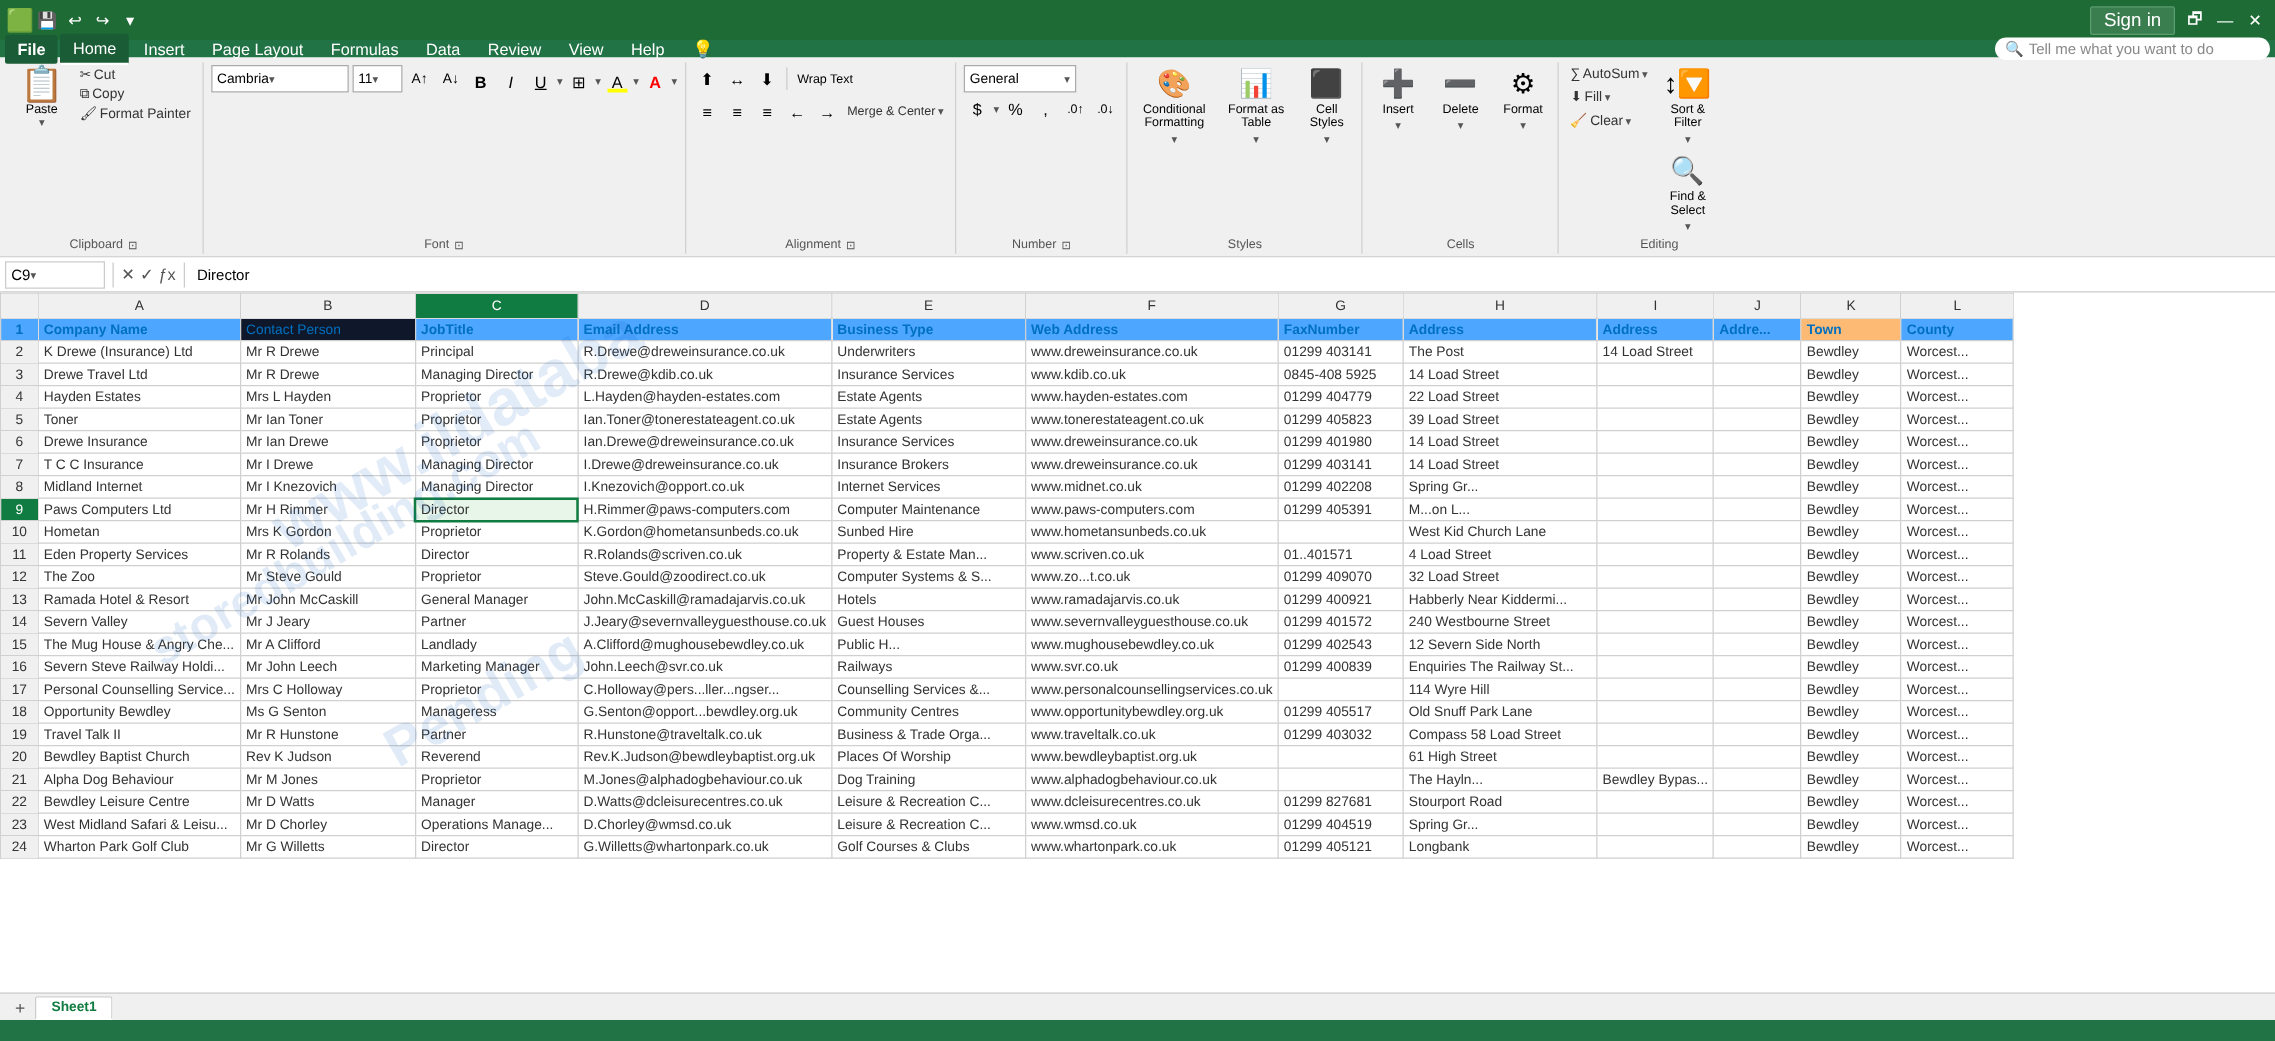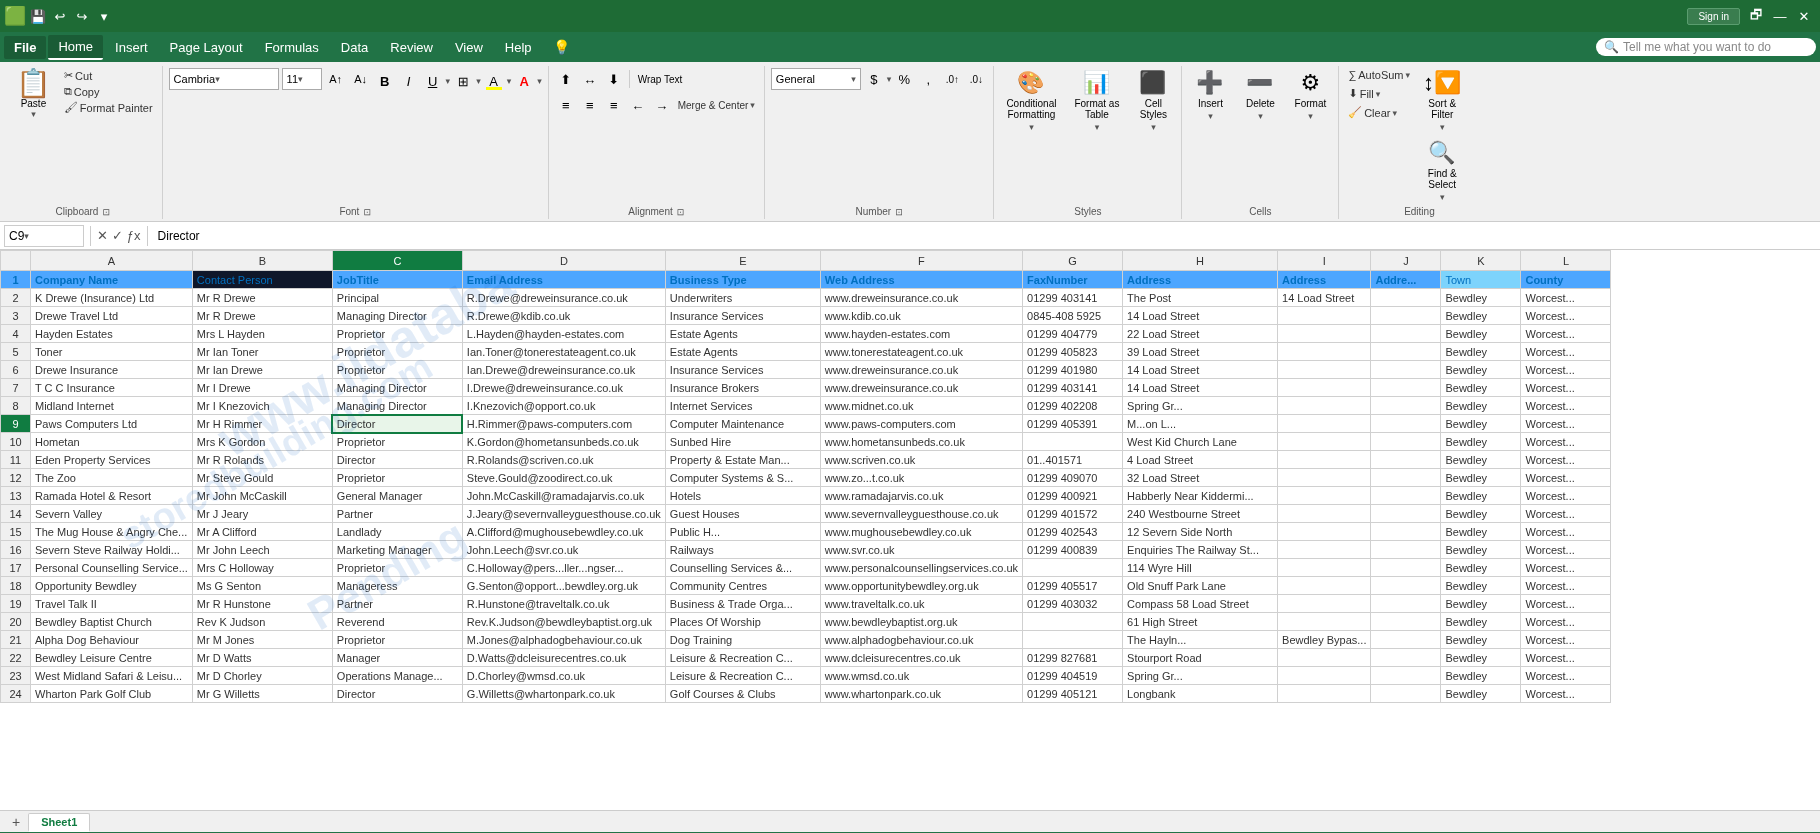--- a/index.html
+++ b/index.html
@@ -13,27 +13,27 @@
       display: flex;
       align-items: center;
       justify-content: space-between;
       padding: 0 8px;
       font-size: 12px;
     }
     .title-bar-left { display: flex; align-items: center; gap: 6px; }
     .title-bar-center { flex: 1; text-align: center; font-size: 13px; }
     .title-bar-right { display: flex; align-items: center; gap: 8px; }
     .tb-icon { width: 16px; height: 16px; display: inline-flex; align-items: center; justify-content: center; color: #fff; font-size: 13px; cursor: pointer; }
-    .tb-btn { background: #3a7d4f; border: 1px solid #5a9d6f; color: #fff; padding: 2px 10px; border-radius: 2px; font-size: 10px; cursor: pointer; }
+    .tb-btn { background: #3a7d4f; border: 1px solid #5a9d6f; color: #fff; padding: 2px 10px; border-radius: 2px; font-size: 15px; cursor: pointer; }
 
     
     .menu-bar {
       background: #217346;
       color: #fff;
-      height: 30px;
+      height: 14px;
       display: flex;
       align-items: center;
       padding: 0 4px;
       gap: 2px;
     }
     .menu-item {
       padding: 4px 10px;
       cursor: pointer;
       border-radius: 2px;
       font-size: 13px;
@@ -425,21 +425,21 @@
         </div>
       </div>
     </div>
     <div class="ribbon-group-label">
       <span>Alignment</span>
       <span style="font-size:9px;">⊡</span>
     </div>
   </div>
 
   <div class="ribbon-group" style="min-width:100px;">
-    <div class="ribbon-group-content" style="flex-direction:row; gap:2px;">
+    <div class="ribbon-group-content" style="flex-direction:column; gap:2px;">
       <div class="number-format-box">
         <span>General</span>
         <span class="dropdown-arrow" style="margin-left:auto;">▾</span>
       </div>
       <div style="display:flex; gap:2px; align-items:center;">
         <div class="fmt-btn">$</div>
         <span class="dropdown-arrow">▾</span>
         <div class="fmt-btn">%</div>
         <div class="fmt-btn">,</div>
         <div class="fmt-btn" style="font-size:10px;">.0↑</div>
@@ -597,21 +597,21 @@
           <td class="data-cell" style="background: rgb(77, 166, 255); color: rgb(0, 112, 192); font-weight: bold;">Company Name</td>
           <td class="data-cell" style="background: #0f172a; color: rgb(0, 112, 192); font-weight: normal;">Contact Person</td>
           <td class="data-cell" style="background: rgb(77, 166, 255); color: rgb(0, 112, 192); font-weight: bold;">JobTitle</td>
           <td class="data-cell" style="background: rgb(77, 166, 255); color: rgb(0, 112, 192); font-weight: bold;">Email Address</td>
           <td class="data-cell" style="background: rgb(77, 166, 255); color: rgb(0, 112, 192); font-weight: bold;">Business Type</td>
           <td class="data-cell" style="background: rgb(77, 166, 255); color: rgb(0, 112, 192); font-weight: bold;">Web Address</td>
           <td class="data-cell" style="background: rgb(77, 166, 255); color: rgb(0, 112, 192); font-weight: bold;">FaxNumber</td>
           <td class="data-cell" style="background: rgb(77, 166, 255); color: rgb(0, 112, 192); font-weight: bold;">Address</td>
           <td class="data-cell" style="background: rgb(77, 166, 255); color: rgb(0, 112, 192); font-weight: bold;">Address</td>
           <td class="data-cell" style="background: rgb(77, 166, 255); color: rgb(0, 112, 192); font-weight: bold;">Addre...</td>
-          <td class="data-cell" style="background: #7dd3fc; color: rgb(0, 112, 192); font-weight: normal;">Town</td>
+          <td class="data-cell" style="background: #fdba74; color: rgb(0, 112, 192); font-weight: bold;">Town</td>
           <td class="data-cell" style="background: rgb(77, 166, 255); color: rgb(0, 112, 192); font-weight: bold;">County</td>
         </tr>
         <tr>
           <td class="row-header">2</td>
           <td class="data-cell">K Drewe (Insurance) Ltd</td>
           <td class="data-cell">Mr R Drewe</td>
           <td class="data-cell">Principal</td>
           <td class="data-cell">R.Drewe@dreweinsurance.co.uk</td>
           <td class="data-cell">Underwriters</td>
           <td class="data-cell">www.dreweinsurance.co.uk</td>

